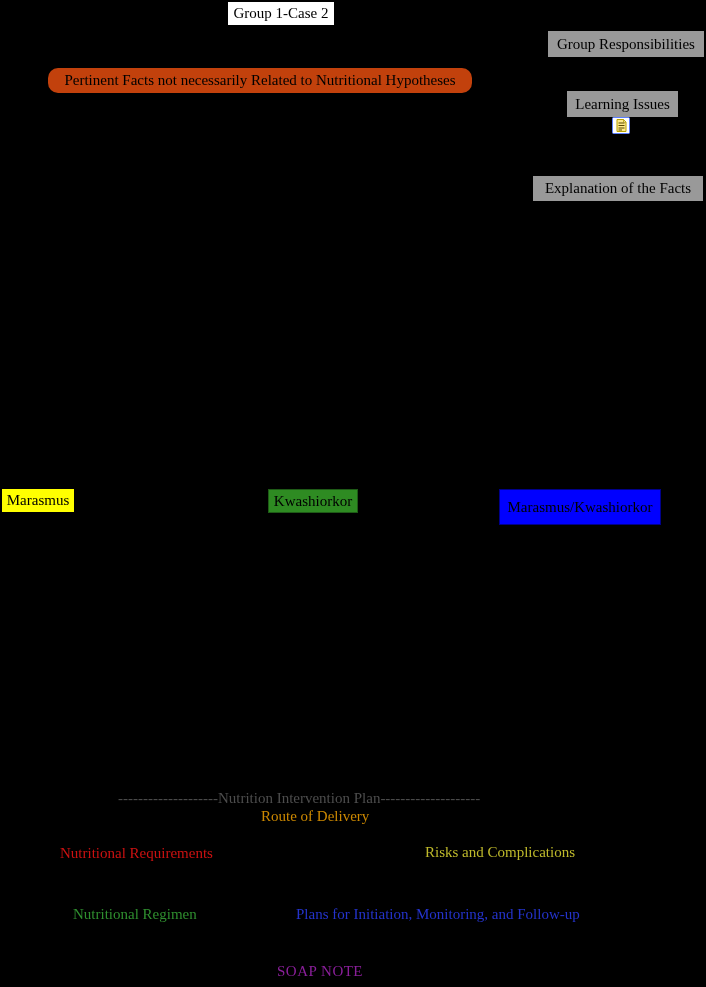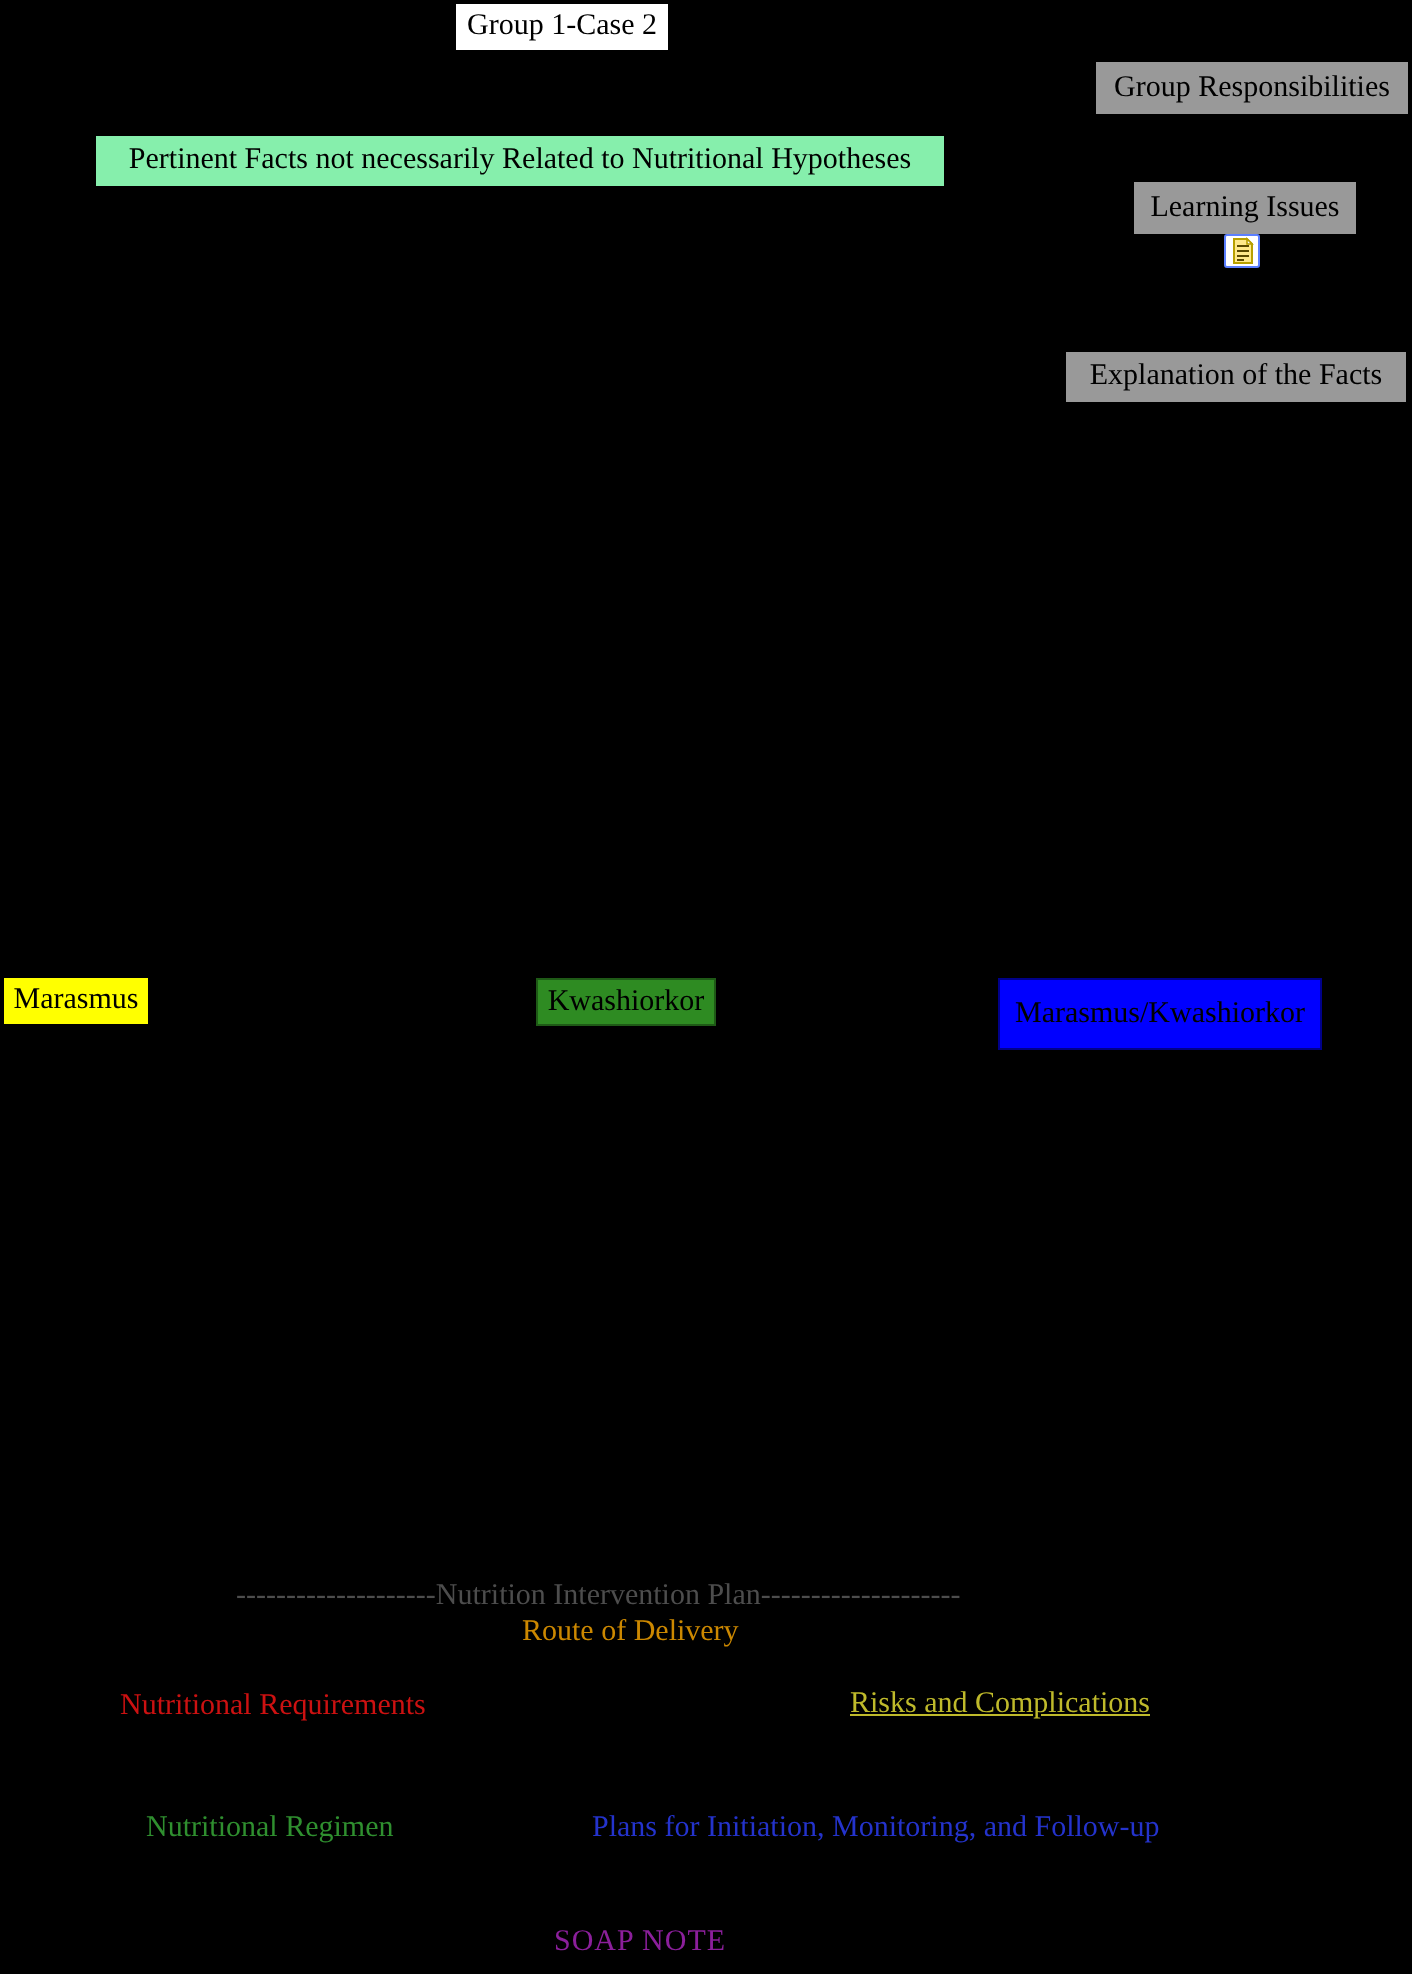--- a/index.html
+++ b/index.html
@@ -25,36 +25,36 @@
   #n-learning     {left:567px;top:91px; width:111px;height:26px;border:none;}
   #n-explanation  {left:533px;top:176px;width:170px;height:25px;border:none;}
   #n-factsrel     {left:133px;top:271px;width:320px;height:25px;border:none;}
   #n-marasmus     {left:2px;  top:489px;width:72px; height:23px;border:none;}
   #n-kwashiorkor  {left:268px;top:489px;width:90px; height:24px;}
   #n-marakwash    {left:499px;top:489px;width:162px;height:36px;border:1px solid rgba(0,0,60,0.6);}
   #n-goals        {left:253px;top:722px;width:118px;height:25px;border:none;}
   #l-interplan    {left:118px;top:790px;}
   #l-nutreq       {left:60px; top:845px;}
   #l-route        {left:261px;top:808px;}
-  #l-risks        {left:425px;top:844px;text-decoration:underline;}
+  #l-risks        {left:425px;top:844px;}
   #l-regimen      {left:73px; top:906px;}
   #l-plans        {left:296px;top:906px;}
   #l-soap         {left:277px;top:963px;letter-spacing:0.5px;}
   #note-icon      {position:absolute;left:612px;top:117px;width:18px;height:17px;cursor:pointer;}
 </style>
 </head>
 <body>
 
 <div class="canvas" style="background: rgb(0, 0, 0);">
 
   <div class="node" id="n-title" style="background: rgb(255, 255, 255); color: rgb(0, 0, 0);">Group 1-Case 2</div>
 
   <div class="node" id="n-groupresp" style="background: rgb(153, 153, 153); color: rgb(0, 0, 0);">Group Responsibilities</div>
 
-  <div class="node" id="n-factsnot" style="background: #86efac; color: rgb(0, 0, 0);">Pertinent Facts not necessarily Related to Nutritional Hypotheses</div>
+  <div class="node" id="n-factsnot" style="background: #c2410c; color: rgb(0, 0, 0); border-radius: 10px;">Pertinent Facts not necessarily Related to Nutritional Hypotheses</div>
 
   <div class="node" id="n-learning" style="background: rgb(153, 153, 153); color: rgb(0, 0, 0);">Learning Issues</div>
 
   <span id="note-icon">
     <svg width="18" height="17" viewBox="0 0 18 17">
       <rect x="0.5" y="0.5" width="17" height="16" fill="#ffffff" stroke="#5b7fff" rx="1"></rect>
       <path d="M5 2.5 L11.5 2.5 L14 5 L14 14.5 L5 14.5 Z" fill="#ffe98a" stroke="#b8a000" stroke-width="1"></path>
       <path d="M11.5 2.5 L11.5 5 L14 5 Z" fill="#ffffff" stroke="#b8a000" stroke-width="0.8"></path>
       <line x1="6.5" y1="6" x2="12.5" y2="6" stroke="#5a4a00" stroke-width="1"></line>
       <line x1="6.5" y1="8.5" x2="12.5" y2="8.5" stroke="#5a4a00" stroke-width="1"></line>

